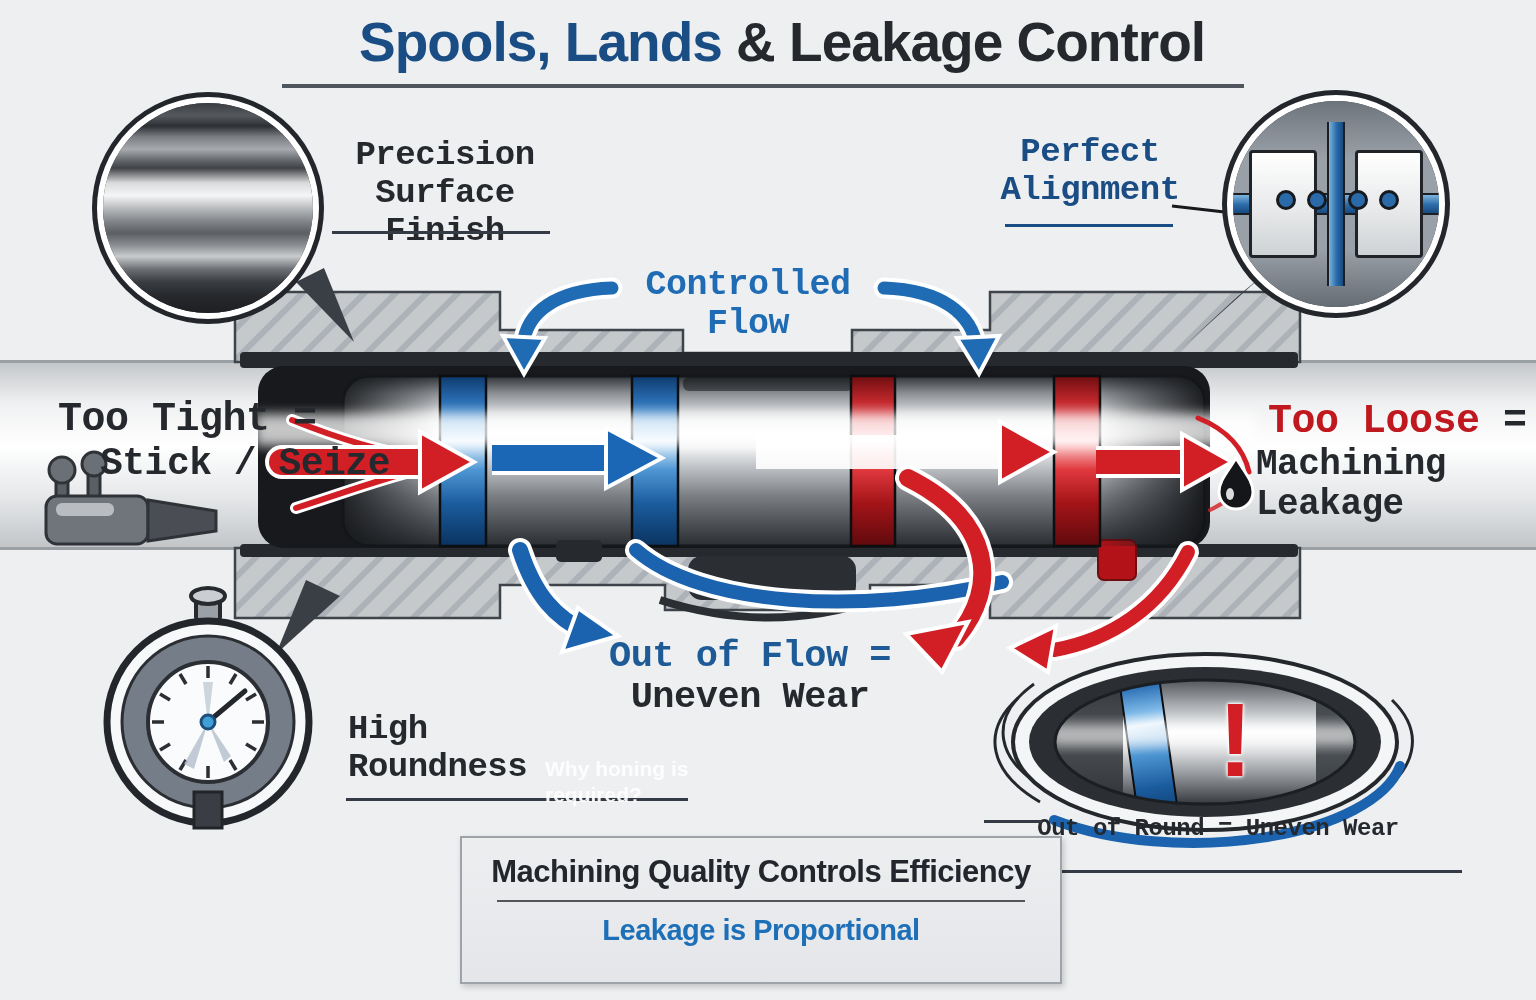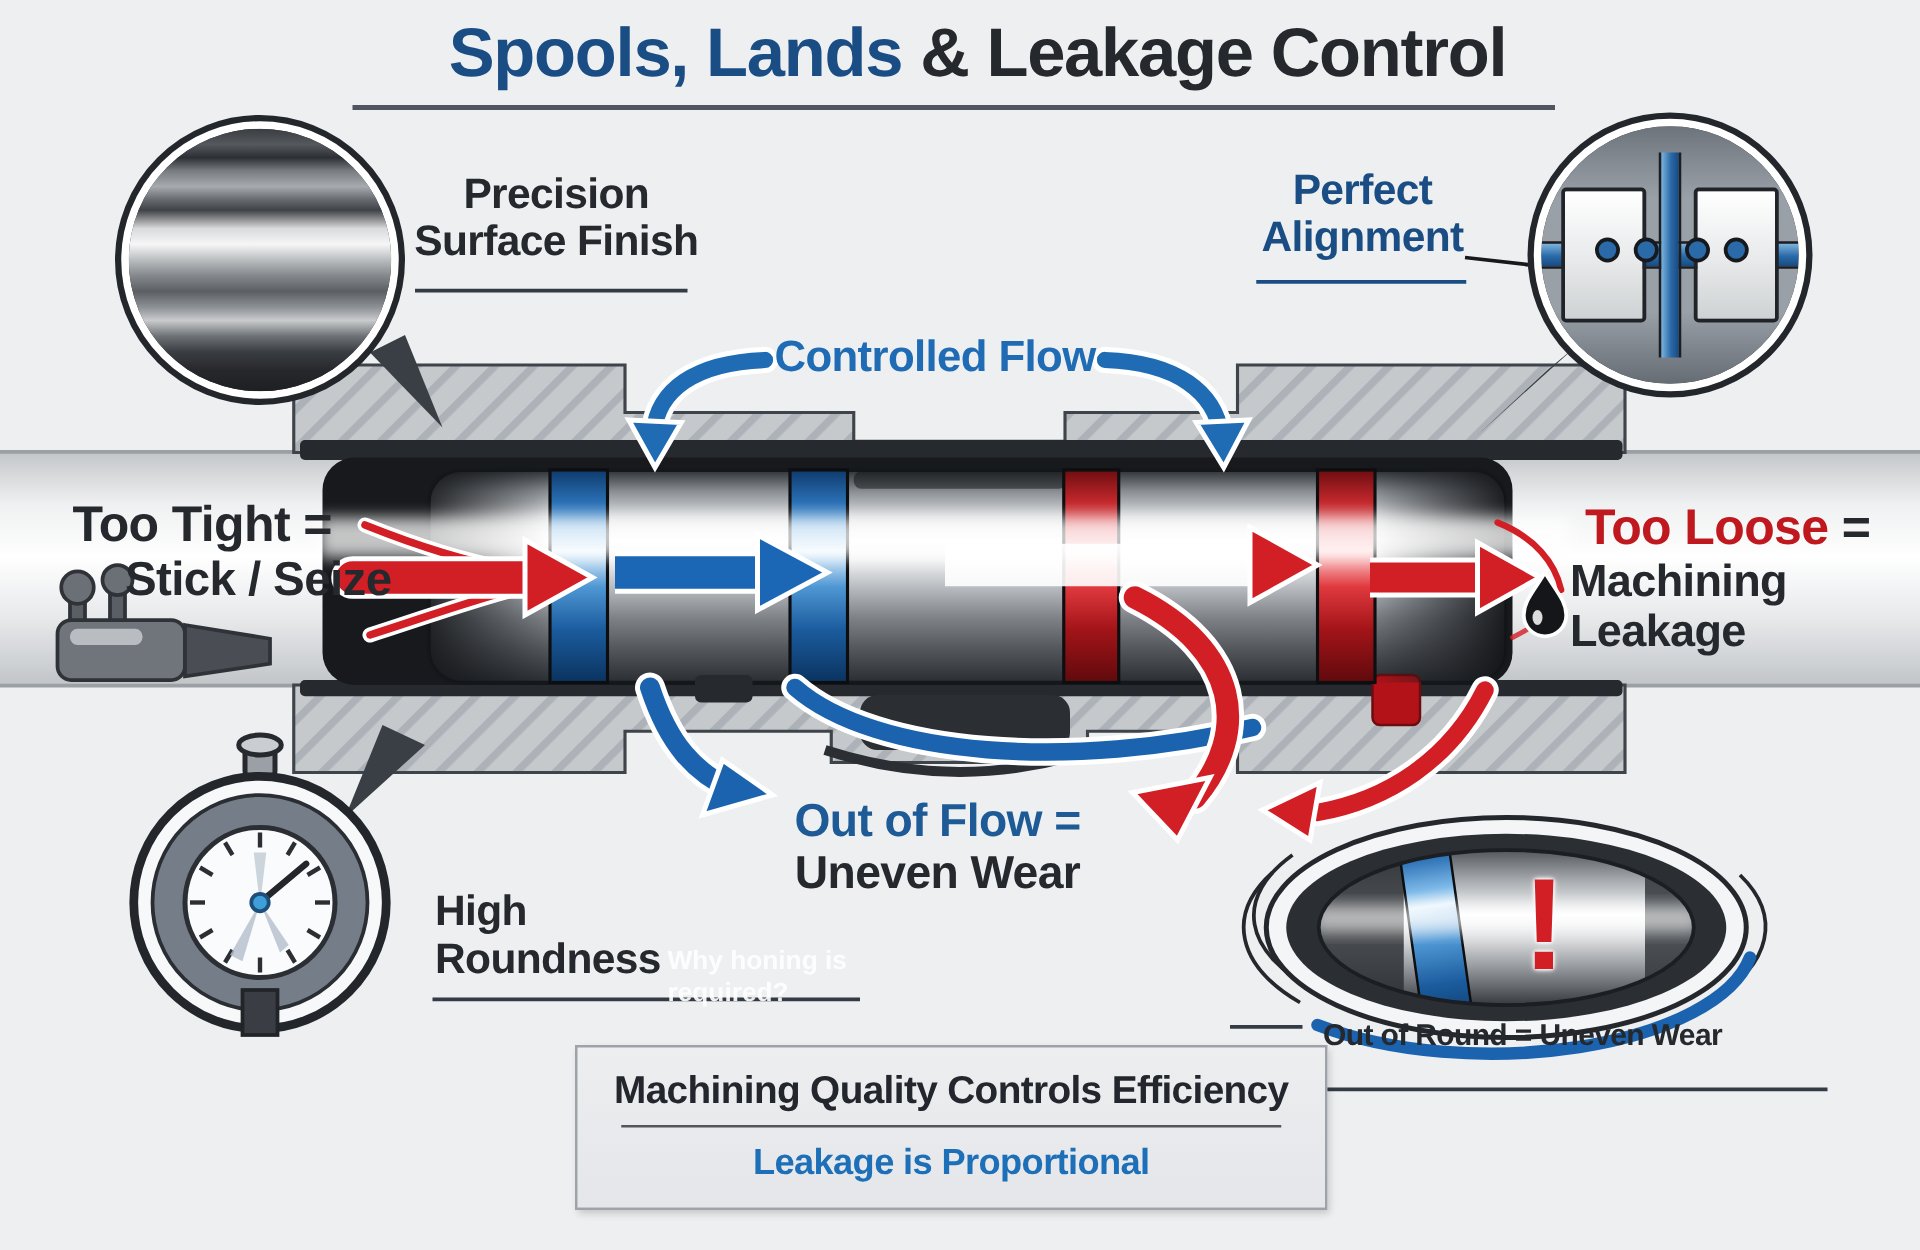--- a/index.html
+++ b/index.html
@@ -4,21 +4,21 @@
 <style>
   html,body{margin:0;padding:0;background:#dfe1e4;}
   .canvas{
     position:relative;width:1536px;height:1000px;overflow:hidden;
     background:#edeff1;
     font-family:"Liberation Sans",sans-serif;
     padding-left:28px;
     -webkit-font-smoothing:antialiased;
   }
   .abs{position:absolute;}
-  .lbl{font-weight:700;color:#25282d;letter-spacing:-0.5px;line-height:1.12;}
+  .lbl{font-weight:700;color:#25282d;letter-spacing:-0.5px;line-height:1.12;font-family:Liberation Mono, monospace;}
   .blue{color:#1d5a96;}
   .navy{color:#1b4d85;}
   .red{color:#c0181f;}
   .dark{color:#25282d;}
   .rule{position:absolute;background:#343b44;height:3px;}
   
   .title{top:10px;left:0;width:100%;text-align:center;font-size:55px;font-weight:700;letter-spacing:-1px;}
   
   .inset{border-radius:50%;border:5px solid #23262b;background:#fff;padding:6px;box-sizing:border-box;}
   .inset-inner{width:100%;height:100%;border-radius:50%;overflow:hidden;position:relative;
@@ -38,21 +38,21 @@
   .align-hbar{position:absolute;left:0;width:100%;top:44.5%;height:11%;
     background:linear-gradient(180deg,#7db4dd,#2a6aa8 55%,#184a80);
     border-top:2px solid #1b1e22;border-bottom:2px solid #1b1e22;box-sizing:border-box;}
   .align-vbar{position:absolute;left:45.5%;width:9%;top:10%;height:80%;
     background:linear-gradient(90deg,#7db4dd,#2a6aa8 55%,#184a80);
     border-left:2px solid #1b1e22;border-right:2px solid #1b1e22;box-sizing:border-box;}
   .align-dot{position:absolute;top:43%;width:20px;height:20px;border-radius:50%;
     background:#2a6aa8;border:3px solid #16191d;box-sizing:border-box;}
   
   .footerbox{
-    left:460px;top:836px;width:602px;height:132px;
+    left:460px;top:836px;width:602px;height:148px;
     background:linear-gradient(180deg,#eceef0,#e4e6e9);
     border:2px solid #9ea3a9;box-shadow:2px 3px 6px rgba(0,0,0,.18);
     text-align:center;box-sizing:border-box;
   }
   .footer-h{margin-top:16px;font-size:31px;font-weight:700;color:#23272d;letter-spacing:-0.5px;}
   .footer-line{width:528px;height:2px;background:#53575c;margin:10px auto 12px auto;}
   .footer-s{font-size:29px;font-weight:700;color:#1d6fb8;letter-spacing:-0.5px;}
   .watermark{color:#ffffff;opacity:.92;font-weight:700;font-size:21px;line-height:1.25;}
   .warning-glyph{
     font-size:104px;font-weight:700;color:#d21f26;line-height:1;
@@ -351,21 +351,21 @@
     <div class="blue">Out of Flow =</div>
     <div>Uneven Wear</div>
   </div>
 
   <div class="abs lbl" style="left:348px;top:710px;font-size:34px;z-index:6;">
     <div>High</div>
     <div>Roundness</div>
   </div>
   <div class="rule" style="left:346px;top:798px;width:342px;z-index:6;"></div>
 
-  <div class="abs watermark" style="left:534px;top:756px;z-index:6;">
+  <div class="abs watermark" style="left:545px;top:756px;z-index:6;">
     <div>Why honing is</div>
     <div>required?</div>
   </div>
 
   <div class="abs warning-glyph" style="left:1218px;top:688px;z-index:6;">!</div>
 
   <div class="abs lbl" style="left:1008px;top:816px;width:420px;text-align:center;font-size:24px;z-index:6;">Out of Round = Uneven Wear</div>
   <div class="rule" style="left:1054px;top:870px;width:408px;z-index:6;"></div>
   <div class="rule" style="left:984px;top:820px;width:58px;z-index:6;"></div>
 

